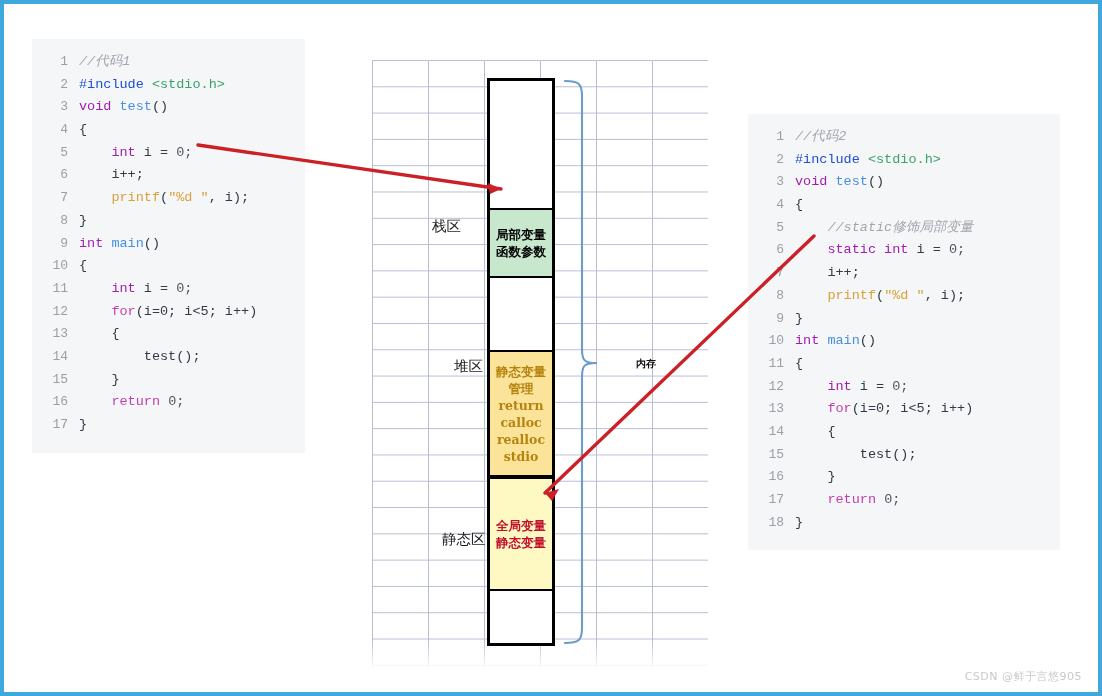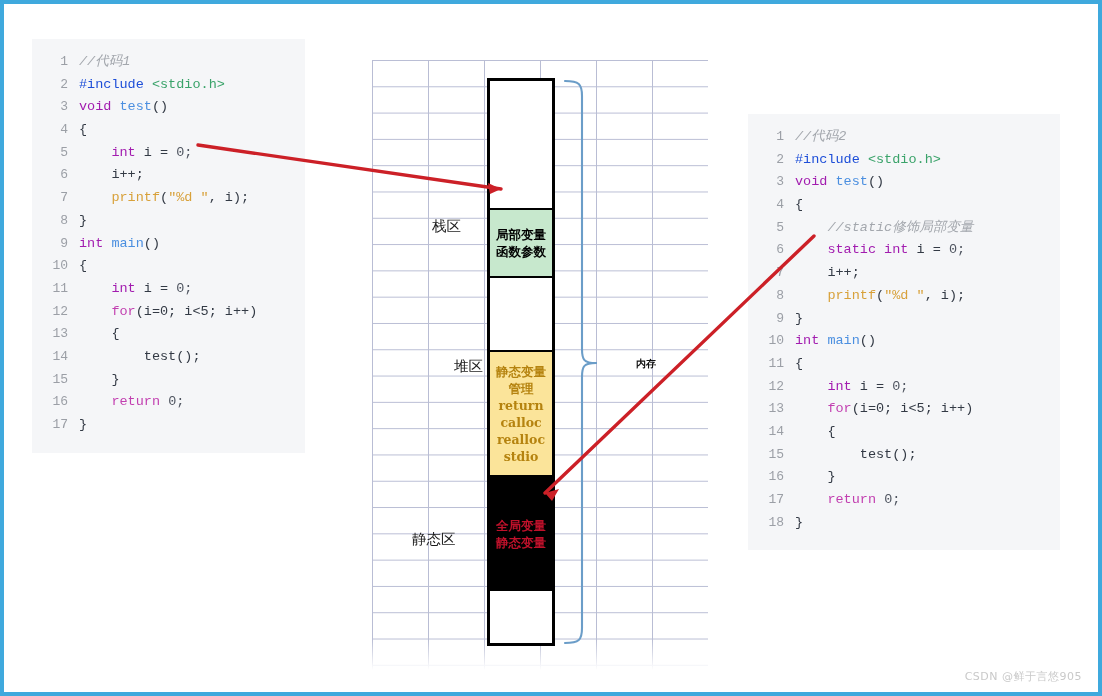--- a/index.html
+++ b/index.html
@@ -116,37 +116,37 @@
     top: 269px; height: 127px;
     background: #fbe49a;
     border-top: 2.5px solid #000;
     border-bottom: 2.5px solid #000;
     color: #b5830f;
     font-size: 12.5px;
   }
   #cell-heap .m-en { font-weight: bold; font-family: "DejaVu Serif","Liberation Serif",serif; }
   #cell-static {
     top: 396px; height: 114px;
-    background: #000000;
+    background: #fef9c3;
     border-top: 2.5px solid #000;
     border-bottom: 2.5px solid #000;
     color: #c0112b;
   }
 
   
   .zone-label {
     position: absolute;
     font-family: "DejaVu Sans", "Liberation Sans", sans-serif;
     font-size: 14.5px;
     color: #1b1b1b;
     white-space: nowrap;
   }
   #zone-stack  { left: 428px; top: 213px; }
   #zone-heap   { left: 450px; top: 353px; }
-  #zone-static { left: 408px; top: 526px; font-family: Liberation Serif, serif; }
+  #zone-static { left: 438px; top: 526px; font-family: Liberation Serif, serif; }
 
   #mem-title {
     position: absolute;
     left: 632px; top: 353px;
     font-family: "DejaVu Sans", "Liberation Sans", sans-serif;
     font-size: 10px;
     font-weight: bold;
     color: #111111;
     white-space: nowrap;
   }

